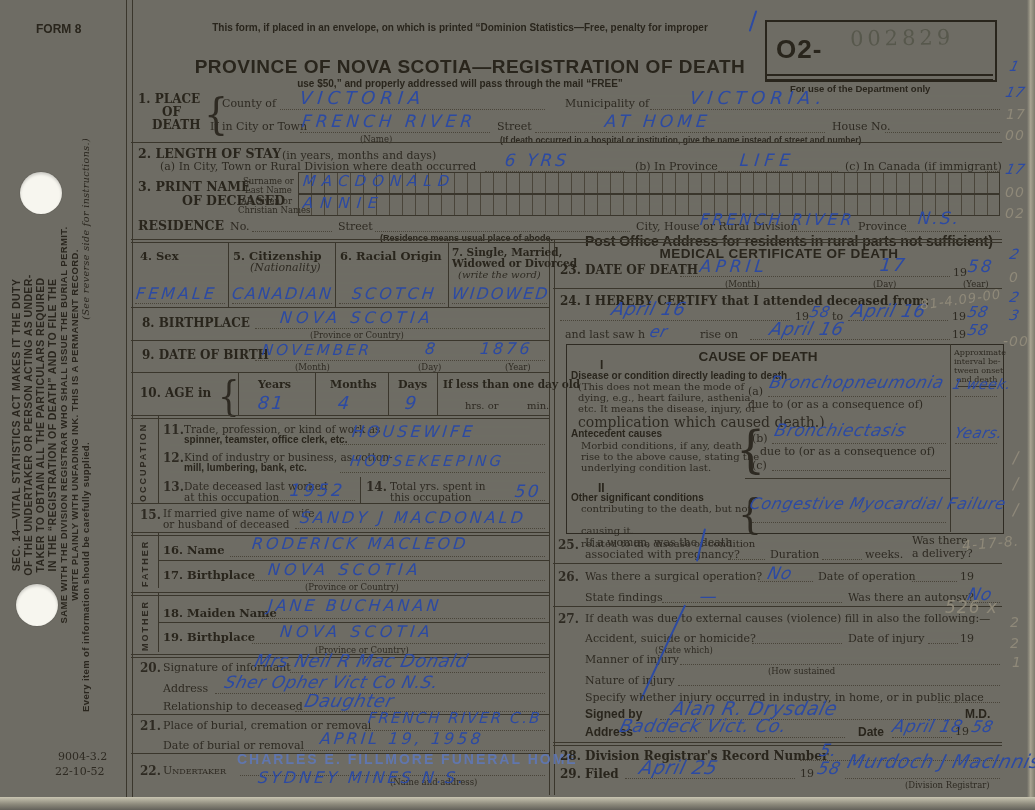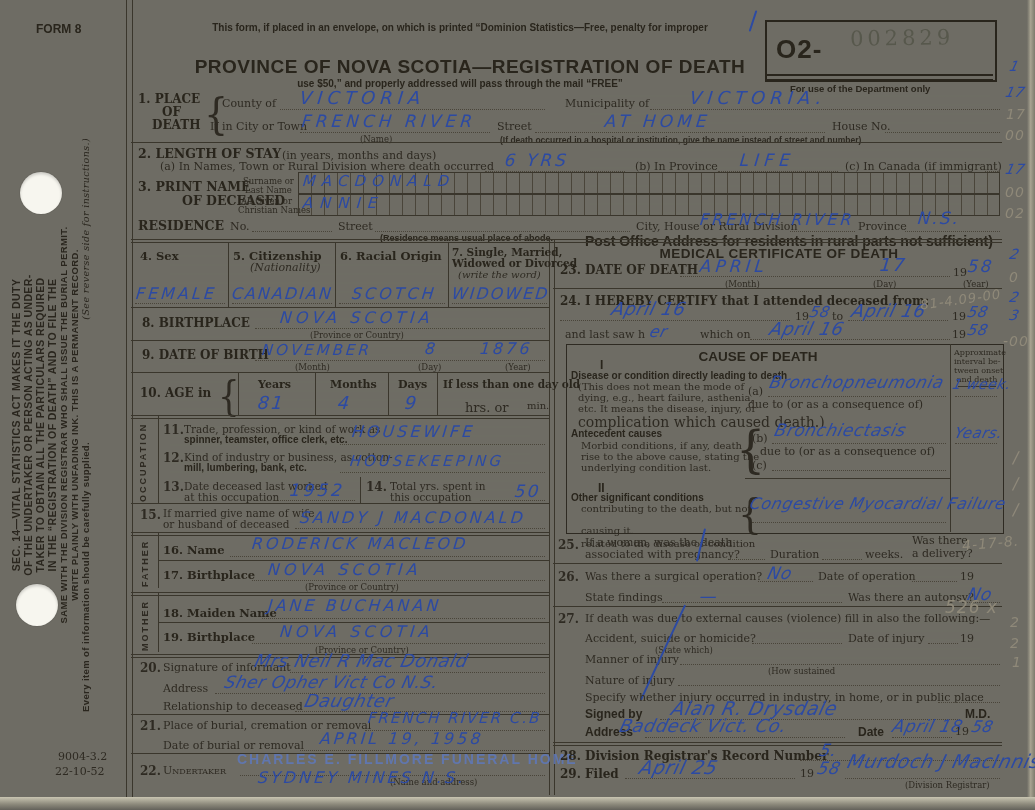--- a/index.html
+++ b/index.html
@@ -108,21 +108,21 @@
   <div class="abs dl" style="left:535px;top:132px;width:290px;"></div>
   <div class="abs hw" style="left:605px;top:111px;font-size:17px;letter-spacing:4px;">AT HOME</div>
   <div class="abs lbl" style="left:832px;top:120px;">House No.</div>
   <div class="abs dl" style="left:885px;top:132px;width:115px;"></div>
   <div class="abs sans cap" style="left:500px;top:135px;font-size:8.5px;">(If death occurred in a hospital or institution, give the name instead of street and number)</div>
 
   <div class="abs hl" style="left:131px;top:142px;width:871px;"></div>
 
   <div class="abs bld" style="left:138px;top:146px;font-size:12.5px;"><span>2.</span> <span>LENGTH OF STAY</span></div>
   <div class="abs lbl" style="left:282px;top:149px;">(in years, months and days)</div>
-  <div class="abs lbl" style="left:160px;top:160px;">(a)  In Names, Town or Rural Division where death occurred</div>
+  <div class="abs lbl" style="left:160px;top:160px;">(a)  In City, Town or Rural Division where death occurred</div>
   <div class="abs dl" style="left:485px;top:171px;width:140px;"></div>
   <div class="abs hw" style="left:505px;top:150px;font-size:17px;letter-spacing:3px;">6 YRS</div>
   <div class="abs lbl" style="left:635px;top:160px;">(b) In Province</div>
   <div class="abs dl" style="left:718px;top:171px;width:120px;"></div>
   <div class="abs hw" style="left:740px;top:150px;font-size:17px;letter-spacing:5px;">LIFE</div>
   <div class="abs lbl" style="left:845px;top:160px;">(c) In Canada (if immigrant)</div>
   <div class="abs dl" style="left:985px;top:171px;width:15px;"></div>
 
   <div class="abs bld" style="left:138px;top:179px;font-size:12.5px;"><span>3.</span> <span>PRINT NAME</span></div>
   <div class="abs bld" style="left:152px;top:193px;font-size:12.5px;margin-left:30px;">OF DECEASED</div>
@@ -196,21 +196,21 @@
   <div class="abs vl" style="left:315px;top:372px;height:43px;"></div>
   <div class="abs vl" style="left:388px;top:372px;height:43px;"></div>
   <div class="abs vl" style="left:437px;top:372px;height:43px;"></div>
   <div class="abs bld" style="left:258px;top:378px;font-size:11px;">Years</div>
   <div class="abs bld" style="left:330px;top:378px;font-size:11px;">Months</div>
   <div class="abs bld" style="left:398px;top:378px;font-size:11px;">Days</div>
   <div class="abs bld" style="left:443px;top:378px;font-size:10.5px;">If less than one day old</div>
   <div class="abs hw" style="left:258px;top:392px;font-size:18px;">81</div>
   <div class="abs hw" style="left:338px;top:392px;font-size:18px;">4</div>
   <div class="abs hw" style="left:405px;top:392px;font-size:18px;">9</div>
-  <div class="abs lbl" style="left:465px;top:400px;font-size:13px;">hrs. or</div>
+  <div class="abs lbl" style="left:465px;top:400px;font-size:10px;">hrs. or</div>
   <div class="abs lbl" style="left:527px;top:400px;font-size:10px;">min.</div>
   <div class="abs hl2" style="left:131px;top:415px;width:418px;"></div>
 
   <div class="abs vlab" style="left:138px;top:420px;height:82px;">OCCUPATION</div>
   <div class="abs vl" style="left:158px;top:415px;height:88px;"></div>
   <div class="abs num" style="left:163px;top:423px;">11.</div>
   <div class="abs lbl" style="left:184px;top:423px;font-size:10.5px;">Trade, profession, or kind of work as</div>
   <div class="abs sans" style="left:184px;top:434px;font-size:10px;">spinner, teamster, office clerk,  etc.</div>
   <div class="abs dl" style="left:340px;top:444px;width:205px;"></div>
   <div class="abs hw" style="left:352px;top:422px;font-size:16px;letter-spacing:3px;">HOUSEWIFE</div>
@@ -312,21 +312,21 @@
   <div class="abs lbl" style="left:795px;top:310px;">19</div>
   <div class="abs script" style="left:810px;top:303px;font-size:15px;">58</div>
   <div class="abs lbl" style="left:832px;top:310px;">to</div>
   <div class="abs dl" style="left:848px;top:320px;width:100px;"></div>
   <div class="abs script" style="left:852px;top:300px;font-size:18px;">April 16</div>
   <div class="abs pencil" style="left:920px;top:292px;transform:rotate(-8deg);font-size:13px;">81-4.09-00</div>
   <div class="abs lbl" style="left:952px;top:310px;">19</div>
   <div class="abs script" style="left:968px;top:303px;font-size:15px;">58</div>
   <div class="abs lbl" style="left:565px;top:328px;">and last saw h</div>
   <div class="abs script" style="left:650px;top:322px;font-size:16px;">er</div>
-  <div class="abs lbl" style="left:700px;top:328px;">which on</div>
+  <div class="abs lbl" style="left:700px;top:328px;">rise on</div>
   <div class="abs dl" style="left:750px;top:339px;width:200px;"></div>
   <div class="abs script" style="left:770px;top:318px;font-size:18px;">April 16</div>
   <div class="abs lbl" style="left:952px;top:328px;">19</div>
   <div class="abs script" style="left:968px;top:321px;font-size:15px;">58</div>
 
   <div class="abs" style="left:566px;top:344px;width:436px;height:188px;border:1.6px solid #2e2a22;"></div>
   <div class="abs vl" style="left:950px;top:344px;height:188px;width:1.4px;"></div>
   <div class="abs sans" style="left:566px;top:349px;width:384px;text-align:center;font-size:13.5px;">CAUSE OF DEATH</div>
   <div class="abs cap" style="left:954px;top:348px;width:46px;text-align:center;font-size:8px;">Approximate</div>
   <div class="abs cap" style="left:954px;top:357px;width:46px;text-align:center;font-size:8px;">interval be-</div>

